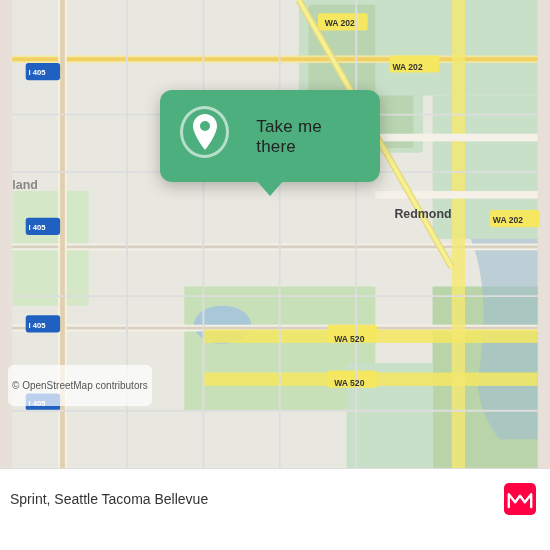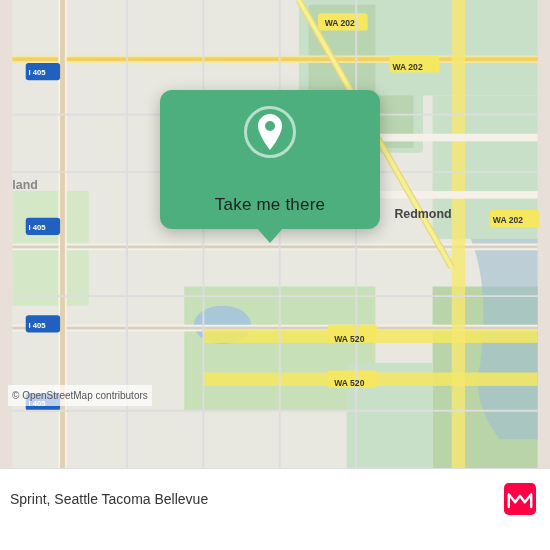--- a/index.html
+++ b/index.html
@@ -29,21 +29,21 @@
 
     
     #popup-card {
       position: absolute;
       top: 90px;
       left: 160px;
       width: 220px;
       background: #4caf7d;
       border-radius: 12px;
       display: flex;
-      flex-direction: column;
+      flex-direction: row;
       align-items: center;
       padding: 16px 20px 14px;
       box-shadow: 0 4px 16px rgba(0,0,0,0.25);
       z-index: 10;
       gap: 27px;
     }
 
     #popup-card::after {
       content: '';
       position: absolute;
@@ -101,22 +101,22 @@
       height: 32px;
     }
 
     #copyright-text {
       position: absolute;
       bottom: 62px;
       left: 8px;
       font-size: 10px;
       color: #555;
       background: rgba(255,255,255,0.7);
-      padding: 5px 4px;
-      border-radius: 0;
+      padding: 15px 4px;
+      border-radius: 6px;
     }
   </style>
 </head>
 <body>
 
 <div id="map-container">
   <svg id="map-svg" viewBox="0 0 550 490" xmlns="http://www.w3.org/2000/svg">
 
     <rect width="550" height="490" fill="#e8e8e0"></rect>
 

